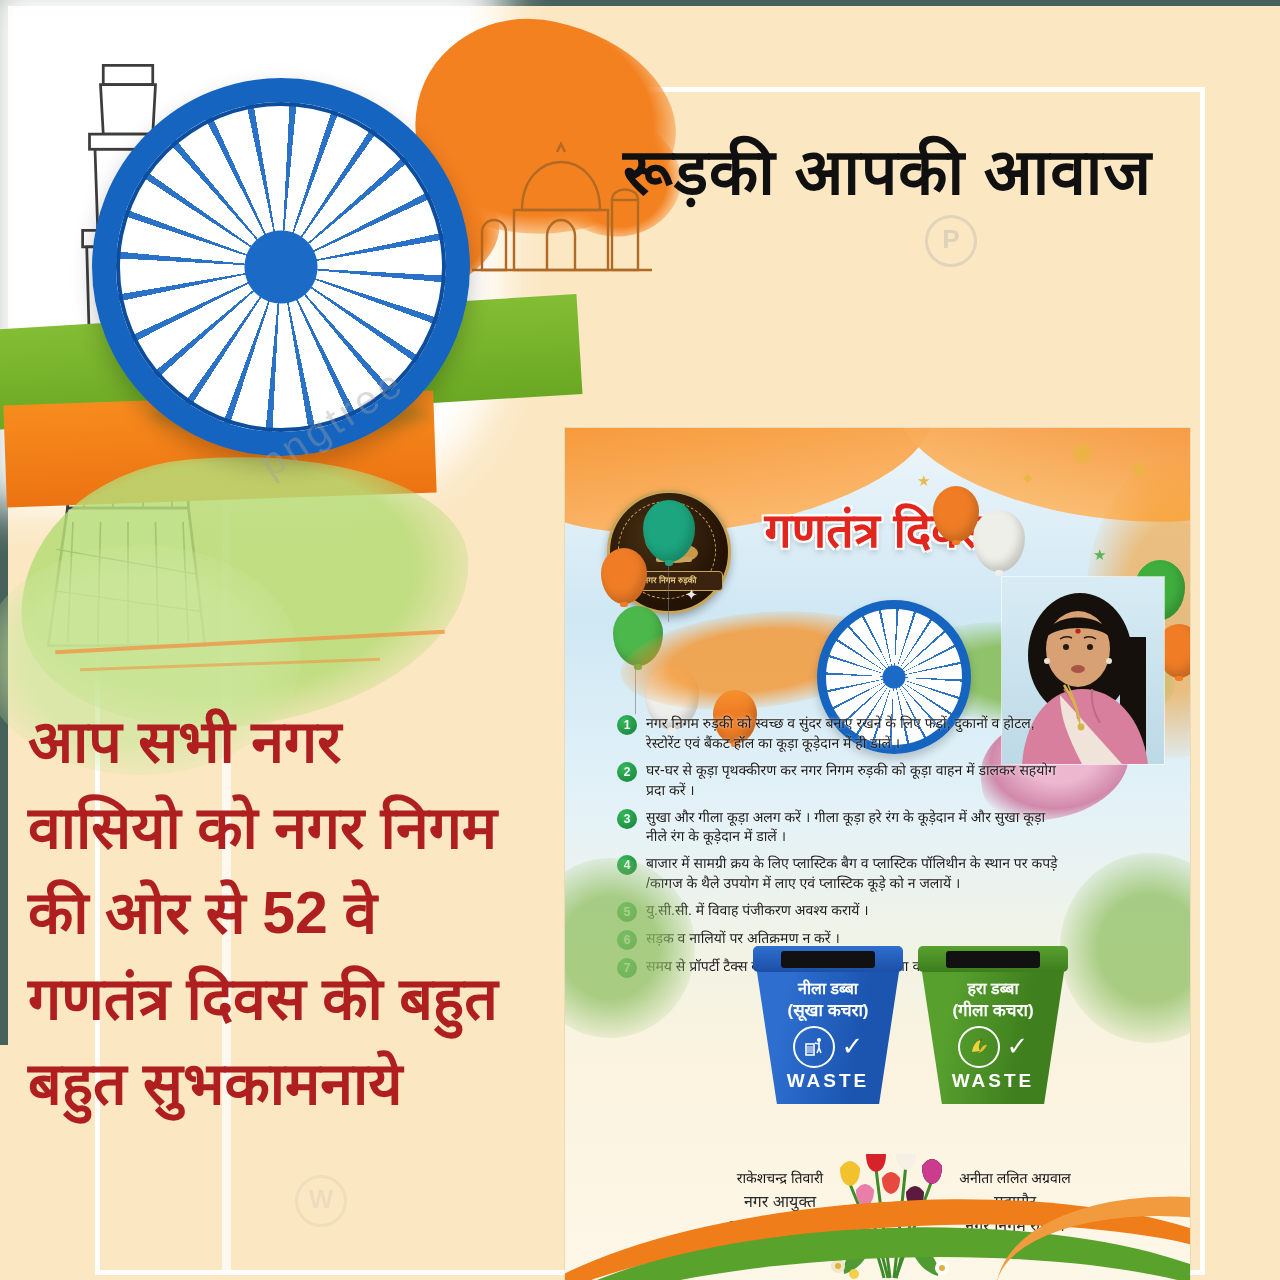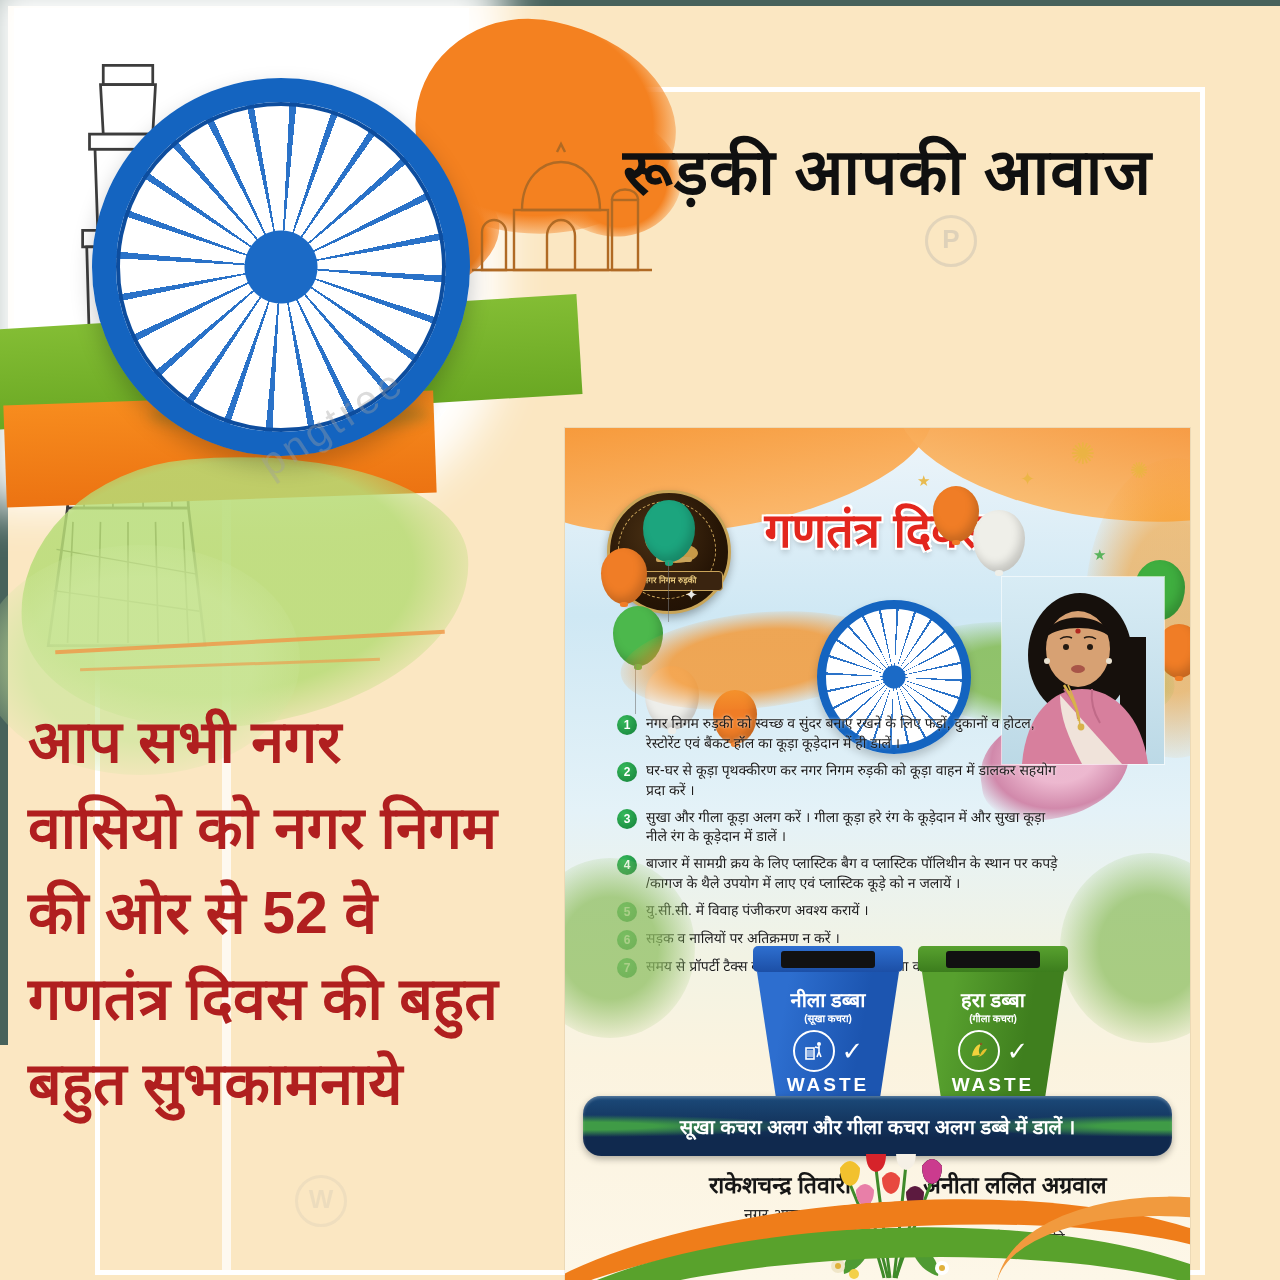--- a/index.html
+++ b/index.html
@@ -121,38 +121,38 @@
 
   .bin{width:150px;height:158px;}
   .bin-lid{position:absolute;left:0;top:0;width:150px;height:26px;border-radius:5px;}
   .bin-lid .slot{position:absolute;left:28px;top:5px;width:94px;height:17px;border-radius:3px;background:#111;}
   .bin-body{position:absolute;left:4px;top:26px;width:142px;height:132px;
     clip-path:polygon(0 0,100% 0,86% 100%,14% 100%);text-align:center;}
   .bin.blue .bin-lid{background:linear-gradient(180deg,#2e6fd0,#1c4fa6);}
   .bin.blue .bin-body{background:linear-gradient(100deg,#2d6ecf 20%,#1c55b0 70%);}
   .bin.green .bin-lid{background:linear-gradient(180deg,#58a12f,#3c7d1d);}
   .bin.green .bin-body{background:linear-gradient(100deg,#57a02e 20%,#3f7f1e 70%);}
-  .bin-l1{margin-top:18px;color:#fff;font-size:20px;font-weight:800;line-height:1.05;text-align:center;}
-  .bin-l2{color:#fff;font-size:10px;font-weight:700;}
+  .bin-l1{margin-top:9px;color:#fff;font-size:16px;font-weight:800;line-height:1.05;text-align:center;}
+  .bin-l2{color:#fff;font-size:17px;font-weight:700;}
   .bin-iconrow{margin-top:5px;display:flex;justify-content:center;align-items:center;gap:7px;}
   .bin-icon{width:38px;height:38px;border-radius:50%;border:2px solid #fff;display:flex;align-items:center;justify-content:center;}
   .bin-check{color:#fff;font-size:26px;font-weight:800;}
   .bin-waste{color:#fff;font-size:19px;font-weight:800;letter-spacing:3px;margin-top:2px;}
 
   .strip{left:18px;top:668px;width:589px;height:60px;border-radius:18px;
     background:
       radial-gradient(ellipse at 0% 50%,#3f9b46 0 9%,rgba(63,155,70,0) 26%),
       radial-gradient(ellipse at 100% 50%,#3f9b46 0 9%,rgba(63,155,70,0) 26%),
       linear-gradient(180deg,#1b4a7a,#10294e 70%);
     box-shadow:0 3px 7px rgba(0,0,0,.3), inset 0 2px 3px rgba(255,255,255,.25);
     display:flex;align-items:center;justify-content:center;}
   .strip-text{color:#fff;font-size:20px;font-weight:800;text-align:center;}
 
   .sig{width:220px;text-align:center;}
-  .sig-name{font-size:23px;font-weight:700;color:#161616;}
+  .sig-name{font-size:14px;font-weight:400;color:#161616;}
   .sig-role{font-size:16px;color:#2b2b2b;margin-top:3px;}
   .sig-org{font-size:16px;color:#2b2b2b;margin-top:2px;}
 
   .swoosh{border-radius:50%;}
   .swoosh.o{left:-80px;top:774px;width:800px;height:230px;border-top:26px solid #ef7d1a;transform:rotate(-4deg);}
   .swoosh.g{left:-70px;top:800px;width:790px;height:230px;border-top:30px solid #59a22c;transform:rotate(-2deg);}
   .swoosh.o2{left:430px;top:770px;width:400px;height:200px;border-top:20px solid #f19a3e;transform:rotate(6deg);}
 </style>
 </head>
 <body>
@@ -362,23 +362,20 @@
             <path d="M13,16 C15,11 18,9 20,10 C18,14 15,17 11,18 Z" fill="#e6c12e"></path>
             <circle cx="14" cy="5" r="1.3" fill="#8a5a20"></circle>
           </svg>
         </div>
         <div class="bin-check">✓</div>
       </div>
       <div class="bin-waste">WASTE</div>
     </div>
   </div>
 
-  <div class="p-abs strip">
-    <div class="strip-text">सूखा कचरा अलग और गीला कचरा अलग डब्बे में डालें ।</div>
-  </div>
 
   <div class="p-abs sig" style="left:105px;top:740px;">
     <div class="sig-name">राकेशचन्द्र तिवारी</div>
     <div class="sig-role">नगर आयुक्त</div>
     <div class="sig-org">नगर निगम रुड़की</div>
   </div>
   <div class="p-abs sig" style="left:340px;top:740px;">
     <div class="sig-name">अनीता ललित अग्रवाल</div>
     <div class="sig-role">महापौर</div>
     <div class="sig-org">नगर निगम रुड़की</div>

